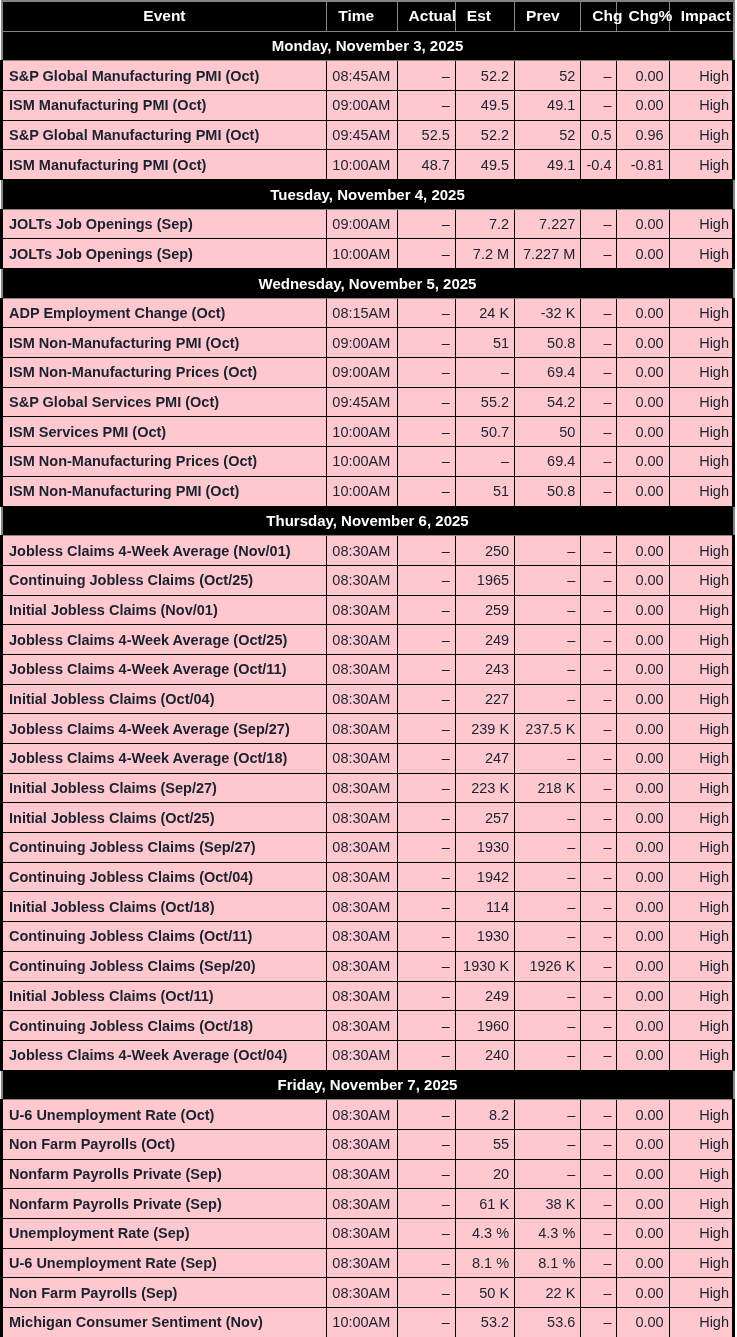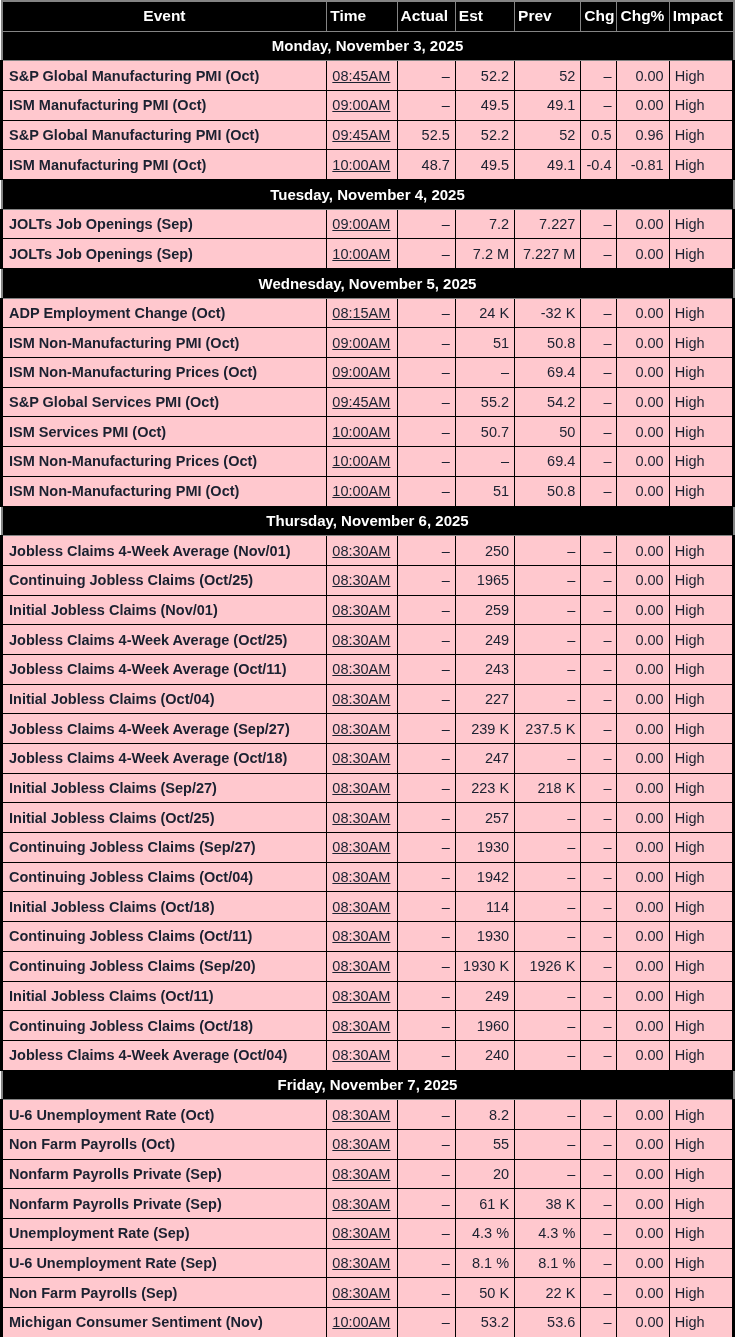--- a/index.html
+++ b/index.html
@@ -28,21 +28,21 @@
 
   thead tr { height: 30px; }
   tbody tr { height: 29.7px; }
 
   th {
     background: var(--header-bg, #000000);
     color: var(--header-text, #ffffff);
     font-weight: bold;
     font-size: 15.5px;
     text-align: left;
-    padding: 0 3px;
+    padding: 0 11px;
     border: 1px solid var(--grid-light, #848484);
     border-top: 2px solid var(--grid-light, #848484);
     white-space: nowrap;
     vertical-align: middle;
   }
   th.event { text-align: center; border-left-width: 2px; }
   th.impact { border-right-width: 2px; }
 
   td {
     background: var(--row-bg, #ffc8ce);
@@ -53,23 +53,23 @@
     white-space: nowrap;
     overflow: hidden;
     vertical-align: middle;
   }
   td.event {
     font-weight: bold;
     text-align: left;
     padding-left: 6px;
     border-left-width: 3px;
   }
-  td.time { text-align: left; text-decoration: underline; }
+  td.time { text-align: left; }
   td.num { text-align: right; }
-  td.impact { text-align: left; padding-right: 24px; border-right-width: 3px; }
+  td.impact { text-align: right; padding-right: 3px; border-right-width: 3px; }
 
   tr.daterow td {
     background: var(--header-bg, #000000);
     color: var(--header-text, #ffffff);
     text-align: center;
     font-weight: bold;
     font-size: 15px;
     border: 1px solid var(--grid-light, #848484);
     border-left: 2px solid var(--grid-light, #848484);
     border-right: 2px solid var(--grid-light, #848484);

